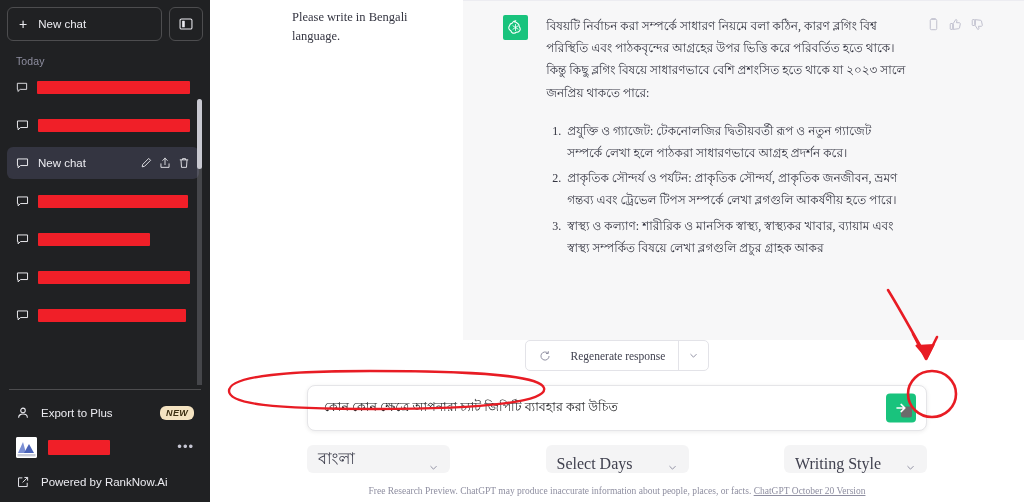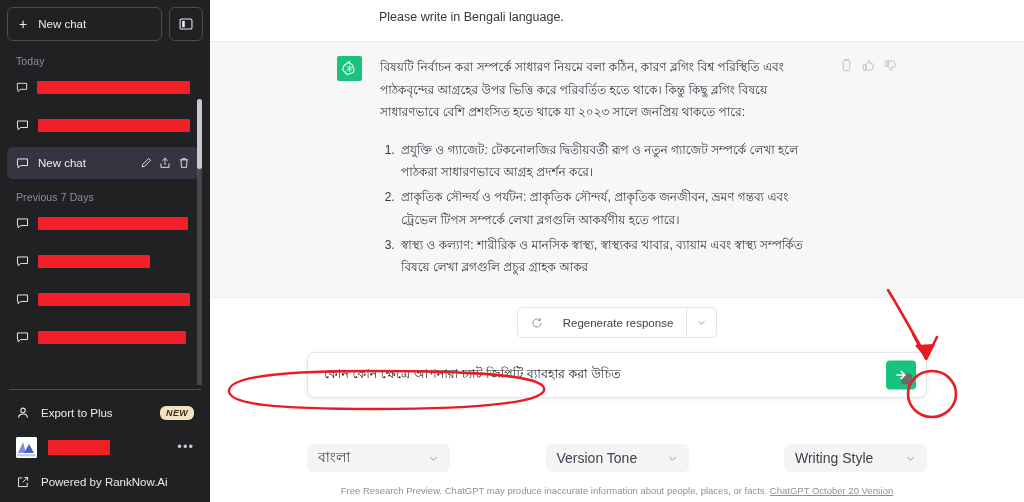--- a/index.html
+++ b/index.html
@@ -81,21 +81,21 @@
     background: #c9c9d1; border-radius: 3px;
   }
   .sb-scrolltrack {
     position: absolute; right: 1px; top: 50px; width: 5px; height: 452px;
     background: #8b8b96; border-radius: 3px; opacity: .35;
   }
 
   
   .main {
     flex: 1; height: 502px; position: relative;
-    background: #ffffff; display: flex; flex-direction: column;
+    background: #ffffff; display: flex; flex-direction: row; font-family: Liberation Serif, serif;
   }
   .msg-user {
     background: #ffffff; padding: 8px 0 14px 0;
   }
   .msg-inner {
     max-width: 640px; margin: 0 auto; padding-left: 40px; padding-right: 40px;
     display: flex; gap: 18px;
   }
   .msg-user .utext {
     font-size: 12.5px; color: #343541; line-height: 1.55; padding-left: 42px;
@@ -150,22 +150,22 @@
   .send-shadow {
     position: absolute; right: 4px; bottom: 5px; width: 11px; height: 11px;
     background: #6b6b6b; border-radius: 2px;
   }
   .selects-row {
     display: flex; width: 620px; margin: 14px auto 0 auto;
     justify-content: space-between;
   }
   .sel {
     background: #f4f4f5; border-radius: 6px; height: 28px; width: 143px;
-    display: flex; align-items: center; justify-content: space-between;
-    padding: 0 11px; font-size: 14px; color: #40414f; cursor: pointer; margin-top: 32px;
+    display: flex; align-items: flex-end; justify-content: space-between;
+    padding: 0 11px; font-size: 16px; color: #40414f; cursor: pointer;
   }
   .foot {
     text-align: center; font-size: 9.5px; color: #8e8ea0;
     margin-top: 13px;
   }
   .foot a { color: #8e8ea0; text-decoration: underline; }
 
   
   .annot { position: absolute; pointer-events: none; left: 0; top: 0; }
 </style>
@@ -215,21 +215,20 @@
               </svg>
               <svg width="12" height="12" viewBox="0 0 16 16">
                 <path d="M8 1.6v8.6M5 4.6L8 1.6l3 3" fill="none" stroke="#ececf1" stroke-width="1.2" stroke-linecap="round"></path>
                 <path d="M2.6 8.6v5.2h10.8V8.6" fill="none" stroke="#ececf1" stroke-width="1.2"></path>
               </svg>
               <svg width="12" height="12" viewBox="0 0 16 16">
                 <path d="M2.4 3.8h11.2M6 3.8V2.2h4v1.6M4 3.8l.7 10h6.6l.7-10" fill="none" stroke="#ececf1" stroke-width="1.2" stroke-linejoin="round"></path>
               </svg>
             </span>
           </div>
-          <div class="sb-group-label">Previous 7 Days</div>
           <div class="chat-row">
             <svg width="13" height="13" viewBox="0 0 16 16">
               <path d="M1.8 2.4h12.4v8.1H5.6L2.6 13.3v-2.8H1.8z" fill="none" stroke="#ececf1" stroke-width="1.2" stroke-linejoin="round"></path>
             </svg>
             <span class="redacted" style="width: 150px;"></span>
           </div>
           <div class="chat-row">
             <svg width="13" height="13" viewBox="0 0 16 16">
               <path d="M1.8 2.4h12.4v8.1H5.6L2.6 13.3v-2.8H1.8z" fill="none" stroke="#ececf1" stroke-width="1.2" stroke-linejoin="round"></path>
             </svg>
@@ -366,21 +365,21 @@
       </div>
 
       <div class="selects-row" id="selects-row">
           <div class="sel">
             <span>বাংলা</span>
             <svg width="11" height="11" viewBox="0 0 16 16">
               <path d="M3.6 6l4.4 4.4L12.4 6" fill="none" stroke="#8e8ea0" stroke-width="1.4"></path>
             </svg>
           </div>
           <div class="sel">
-            <span>Version Tone</span>
+            <span>Select Days</span>
             <svg width="11" height="11" viewBox="0 0 16 16">
               <path d="M3.6 6l4.4 4.4L12.4 6" fill="none" stroke="#8e8ea0" stroke-width="1.4"></path>
             </svg>
           </div>
           <div class="sel">
             <span>Writing Style</span>
             <svg width="11" height="11" viewBox="0 0 16 16">
               <path d="M3.6 6l4.4 4.4L12.4 6" fill="none" stroke="#8e8ea0" stroke-width="1.4"></path>
             </svg>
           </div>

